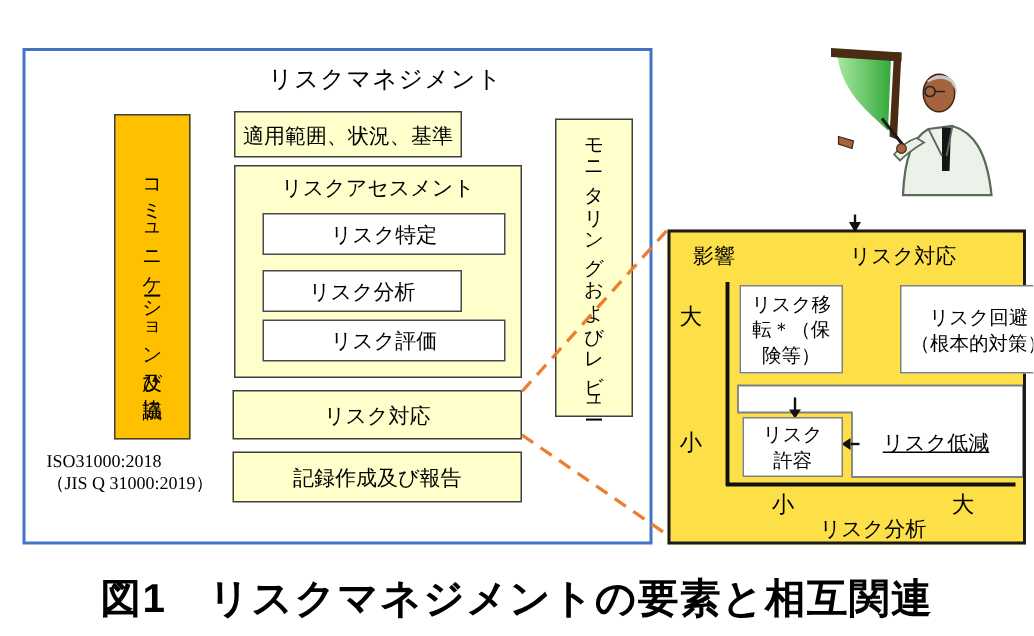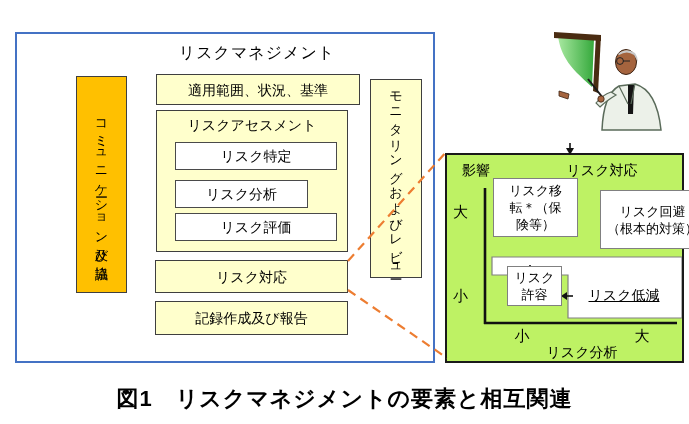--- a/index.html
+++ b/index.html
@@ -19,55 +19,56 @@
   .title16{font-size:16px;letter-spacing:1px;margin-left:32px;}
   .vtext{
     writing-mode:vertical-rl;text-orientation:mixed;
     font-size:13px;letter-spacing:1px;line-height:1;
   }
   .pre{white-space:pre-line;}
   .iso{
     font-family:"Liberation Serif","DejaVu Serif",serif;
     font-size:12px;line-height:15px;white-space:pre-line;
   }
-  .green-frame{background:#bef264;border:2px solid #1a1a1a;}
-  .caption{font-size:22px;font-weight:bold;letter-spacing:1px;}
+  .green-frame{background:#fde047;border:2px solid #1a1a1a;}
+  .caption{font-size:27px;font-weight:bold;letter-spacing:1px;}
   svg{display:block;}
   .overlay{pointer-events:none;}
 </style>
 </head>
 <body>
 
 <div id="canvas">
 
   <div class="abs main-frame" style="left:15px;top:32px;width:420px;height:331px;"></div>
 
   <div class="abs center title16" style="left:15px;top:43px;width:420px;height:20px;">リスクマネジメント</div>
 
   <div class="abs center" style="left:76px;top:76px;width:51px;height:217px;background:#FFC000;border:1px solid #3f3f3f;">
     <span class="vtext">コミュニケーション及び協議</span>
   </div>
 
-  <div class="abs ybox center lbl14" style="left:156px;top:74px;width:204px;height:31px;">適用範囲、状況、基準</div>
+  <div class="abs ybox center lbl14" style="left:156px;top:74px;width:152px;height:31px;">適用範囲、状況、基準</div>
 
   <div class="abs ybox" style="left:156px;top:110px;width:192px;height:142px;">
     <div class="abs wbox center lbl14" style="left:18px;top:31px;width:162px;height:28px;">リスク特定</div>
     <div class="abs center lbl14" style="left:0;top:5px;width:190px;height:18px;">リスクアセスメント</div>
     <div class="abs wbox center lbl14" style="left:18px;top:69px;width:133px;height:28px;">リスク分析</div>
     <div class="abs wbox center lbl14" style="left:18px;top:102px;width:162px;height:28px;text-align:right;">リスク評価</div>
   </div>
 
   <div class="abs ybox center lbl14" style="left:155px;top:260px;width:193px;height:33px;">リスク対応</div>
 
   <div class="abs ybox center lbl14" style="left:155px;top:301px;width:193px;height:34px;">記録作成及び報告</div>
 
   <div class="abs ybox center" style="left:370px;top:79px;width:52px;height:199px;">
     <span class="vtext">モニタリングおよびレビュー</span>
   </div>
 
+  <div class="abs iso" style="left:31px;top:300px;width:130px;"><span>ISO31000:2018</span><br><span>（JIS Q 31000:2019）</span></div>
 
   <div class="abs green-frame" style="left:445px;top:153px;width:239px;height:210px;">
 
     <svg class="abs overlay" style="left:0;top:0;" width="235" height="206" viewBox="0 0 235 206">
 
       <polygon points="45,102 235,102 235,163 121,163 121,120 45,120" fill="#ffffff" stroke="#808080" stroke-width="1.2"></polygon>
 
       <line x1="38" y1="33" x2="38" y2="169" stroke="#111" stroke-width="2.6"></line>
       <line x1="37" y1="168" x2="230" y2="168" stroke="#111" stroke-width="2.6"></line>
 
@@ -76,26 +77,26 @@
 
       <line x1="126" y1="141" x2="120" y2="141" stroke="#111" stroke-width="1.6"></line>
       <polygon points="120,137 120,145 114,141" fill="#111"></polygon>
     </svg>
 
     <div class="abs lbl14" style="left:15px;top:7px;">影響</div>
     <div class="abs center lbl14" style="left:95px;top:7px;width:120px;height:16px;">リスク対応</div>
     <div class="abs lbl14" style="left:6px;top:49px;font-size:15px;">大</div>
     <div class="abs lbl14" style="left:6px;top:133px;font-size:15px;">小</div>
 
-    <div class="abs mwbox center lbl13 pre" style="left:46px;top:23px;width:85px;height:59px;">リスク移
+    <div class="abs mwbox center lbl13 pre" style="left:46px;top:35px;width:69px;height:59px;">リスク移
 転＊（保
 険等）</div>
     <div class="abs mwbox center lbl13 pre" style="left:121px;top:35px;width:105px;height:59px;margin-left:32px;">リスク回避
 （根本的対策）</div>
-    <div class="abs mwbox center lbl13 pre" style="left:48px;top:111px;width:55px;height:40px;margin-left:12px;">リスク
+    <div class="abs mwbox center lbl13 pre" style="left:48px;top:123px;width:67px;height:40px;">リスク
 許容</div>
     <div class="abs center lbl14" style="left:124px;top:120px;width:106px;height:40px;text-decoration:underline;">リスク低減</div>
 
     <div class="abs center" style="left:60px;top:172px;width:30px;font-size:15px;">小</div>
     <div class="abs center" style="left:180px;top:172px;width:30px;font-size:15px;">大</div>
     <div class="abs center lbl14" style="left:80px;top:189px;width:110px;">リスク分析</div>
   </div>
 
   <svg class="abs overlay" style="left:0;top:0;z-index:40;" width="689" height="424" viewBox="0 0 689 424">
     <line x1="348" y1="261" x2="447" y2="151" stroke="#ED7D31" stroke-width="2.2" stroke-dasharray="9 6"></line>

